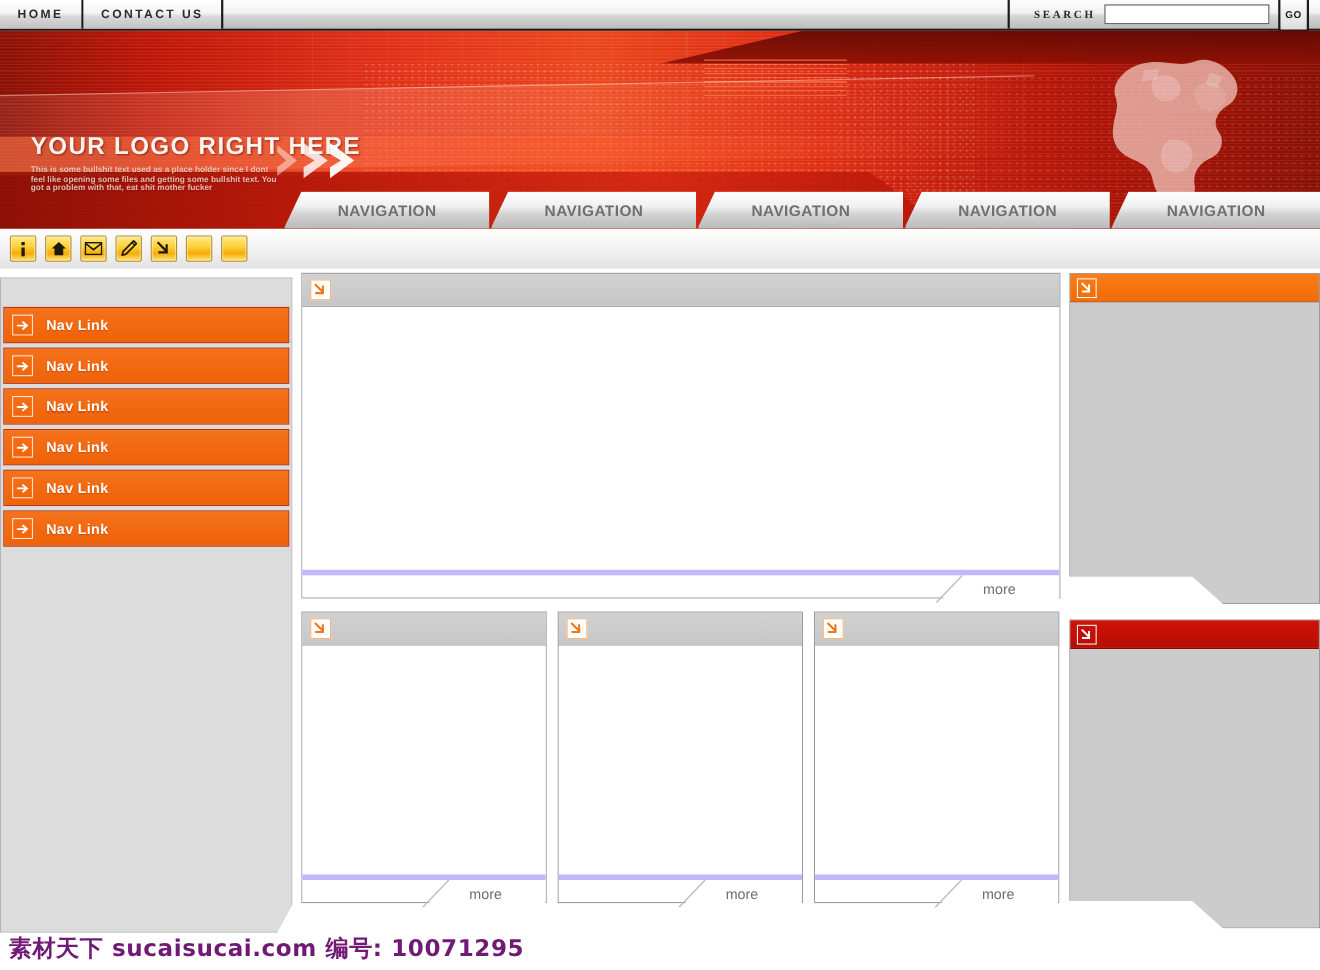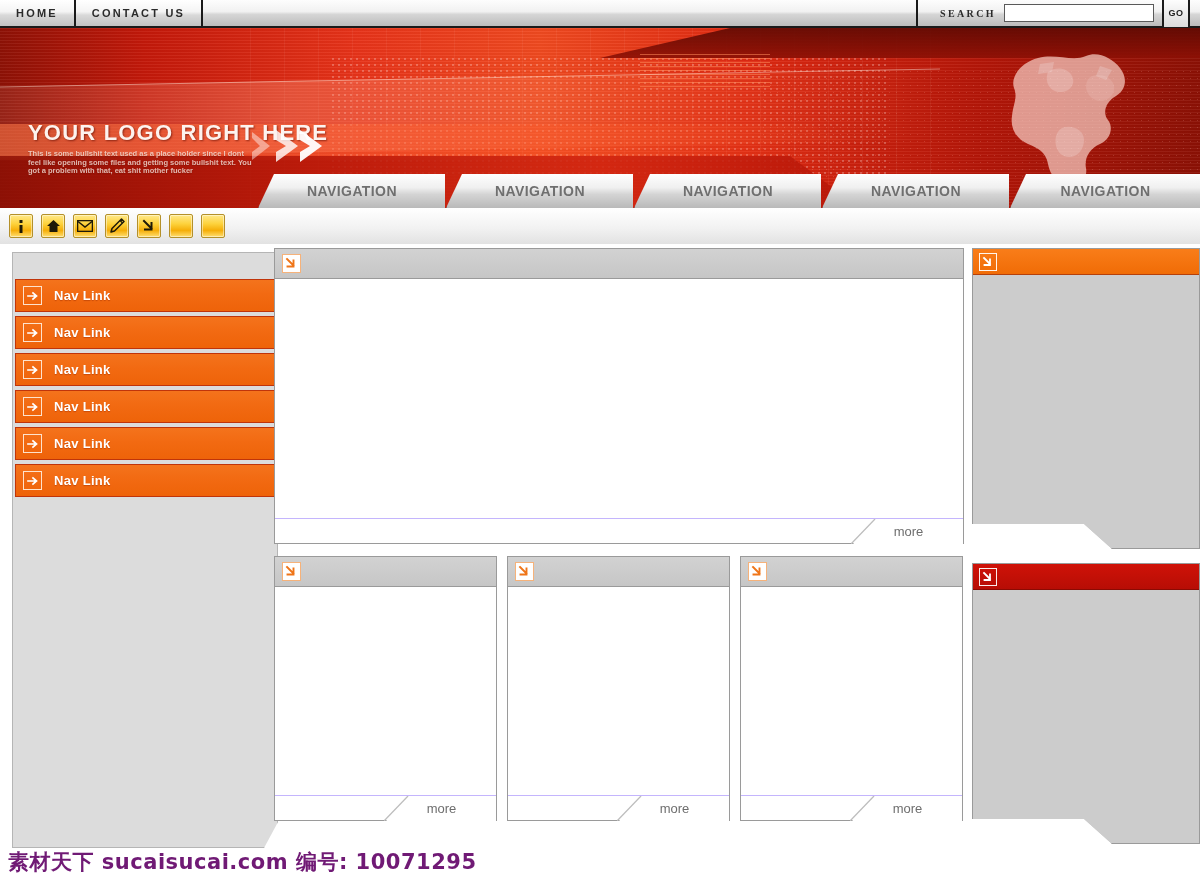--- a/index.html
+++ b/index.html
@@ -176,21 +176,20 @@
   
   .page {
     position:absolute; left:0; top:248px; width:1200px; height:600px;
   }
   
   .lsidebar {
     position:absolute; left:0; top:4px; width:266px; height:596px;
     background:#dcdcdc;
     border:1px solid #b5b5b5;
     clip-path:polygon(0 0, 100% 0, 100% 570px, 252px 596px, 0 596px);
-    margin-left:12px;
   }
   .lsb-top { height:26px; }
   .navlinks { padding:0 1px; }
   .navlink {
     height:33px; margin:0 1px 4px 1px;
     background:linear-gradient(to bottom,#f4731c 0%,#f26a12 45%,#ee6309 100%);
     border:1px solid #c0340a;
     display:flex; align-items:center; gap:12px; padding-left:7px;
     cursor:pointer;
   }
@@ -221,21 +220,21 @@
   }
   .ph-icon {
     width:19px; height:19px;
     border:1.5px solid #f6b27a;
     display:flex; align-items:center; justify-content:center;
     background:#ffffff;
   }
   .panel-body { background:#ffffff; }
   .more-row {
     height:25px; position:relative;
-    border-top:1px solid #c4b5fd;
+    border-top:5px solid #c4b5fd;
     background:#ffffff;
   }
   .more-btn {
     position:absolute; right:0; top:0; height:25px; width:110px;
     display:flex; align-items:center; justify-content:center;
     font-size:13px; color:#6e6e6e;
     background:#ffffff;
     border-left:1px solid #bdbdbd;
     clip-path:polygon(24px 0, 100% 0, 100% 100%, 0 100%);
     cursor:pointer;

